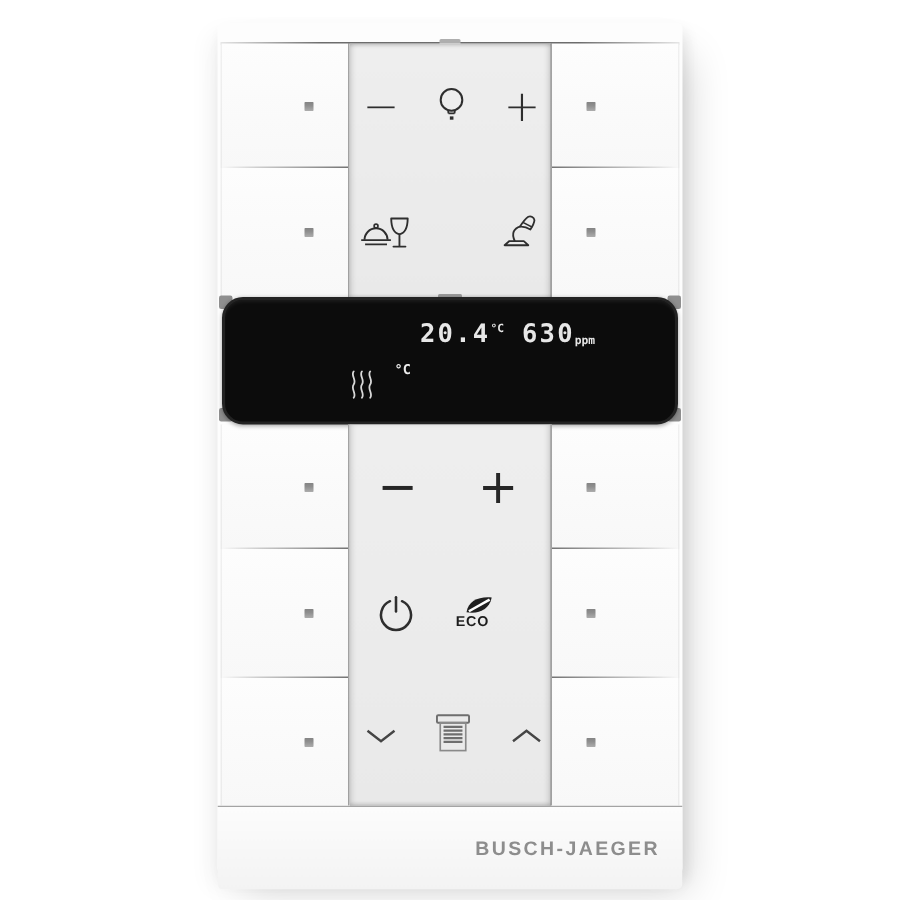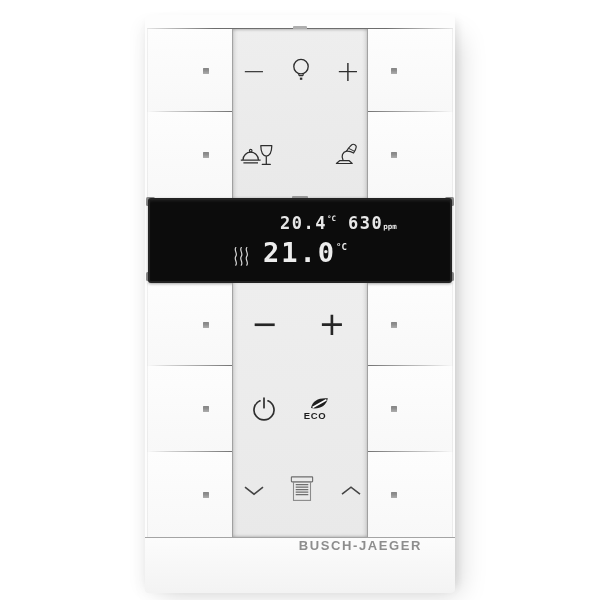--- a/index.html
+++ b/index.html
@@ -47,39 +47,39 @@
     color:#2e2e2e;}
   .pm.big{font-size:32px;font-weight:400;color:#262626;}
   .eco-label{font-size:9.5px;font-weight:bold;letter-spacing:.6px;color:#1d1d1d;margin-top:-1px;}
 
   
   .dtab{position:absolute;background:#9a9a9a;border-radius:1px;}
   .dtab.ctop{left:147px;top:181px;width:16px;height:5px;}
   .dtab.cbot{left:147px;top:262px;width:16px;height:5px;}
   .dtab.corner{width:9px;height:9px;background:#8f8f8f;border-radius:1.5px;}
   .display{position:absolute;left:3px;top:183px;width:304px;height:85px;background:#0c0c0c;
-    border:2px solid #232323;border-radius:3px;box-sizing:border-box;
+    border:2px solid #232323;border-radius:14px;box-sizing:border-box;
     box-shadow:inset 0 2px 3px -1px rgba(255,255,255,.08), 0 1px 3px rgba(0,0,0,.35);}
   .dline1{position:absolute;left:130px;top:15px;display:flex;align-items:flex-start;
     font-family:"DejaVu Sans Mono", monospace;font-weight:bold;color:#e7e7e7;
     font-size:17px;line-height:16px;letter-spacing:1.5px;}
   .dsup{font-size:7.5px;line-height:8px;letter-spacing:0;margin-top:0;}
   .dsub{font-size:7.5px;line-height:8px;letter-spacing:0;align-self:flex-end;margin-bottom:0;}
   .dgap{width:12px;}
   .dline2{position:absolute;left:113px;top:40px;display:flex;align-items:flex-start;
     font-family:"DejaVu Sans Mono", monospace;font-weight:bold;color:#ededed;
     font-size:27px;line-height:26px;letter-spacing:2px;}
   .dsup2{font-size:9px;line-height:10px;letter-spacing:0;margin-top:2px;}
   .heat{position:absolute;left:83px;top:47px;}
 
   
   .bottom-strip{position:absolute;left:0;top:522px;width:310px;height:56px;box-sizing:border-box;
     background:linear-gradient(180deg,#fcfcfc,#f3f3f3);
     border-top:1px solid rgba(45,45,45,.4);border-radius:0 0 4px 4px;
-    display:flex;align-items:flex-start;justify-content:flex-end;padding-right:33px;}
+    display:flex;align-items:center;justify-content:flex-end;padding-right:15px;}
   .brand{color:#8d8d8d;font-size:13px;font-weight:600;letter-spacing:1.6px;}
 
   svg{display:block;}
 </style>
 </head>
 <body>
 
 <div class="canvas">
   <div class="device">
 
@@ -172,21 +172,20 @@
         <span class="dsub">ppm</span>
       </div>
       <svg class="heat" width="17" height="19" viewBox="0 0 17 19">
         <g fill="none" stroke="#d8d8d8" stroke-width="1.2" stroke-linecap="round">
           <path d="M2.8,0.5 C0.6,3.5 5,6.2 2.8,9.3 C0.6,12.4 5,15.2 2.8,18.2"></path>
           <path d="M8.3,0.5 C6.1,3.5 10.5,6.2 8.3,9.3 C6.1,12.4 10.5,15.2 8.3,18.2"></path>
           <path d="M13.8,0.5 C11.6,3.5 16,6.2 13.8,9.3 C11.6,12.4 16,15.2 13.8,18.2"></path>
         </g>
       </svg>
       <div class="dline2">
-        <span>21.0</span>
         <span class="dsup2">°C</span>
       </div>
     </div>
 
     <div class="cpanel lower">
       <div class="cicon" style="left:32px;top:41px;">
         <span class="pm big">−</span>
       </div>
       <div class="cicon" style="left:99px;top:41px;">
         <span class="pm big">+</span>

